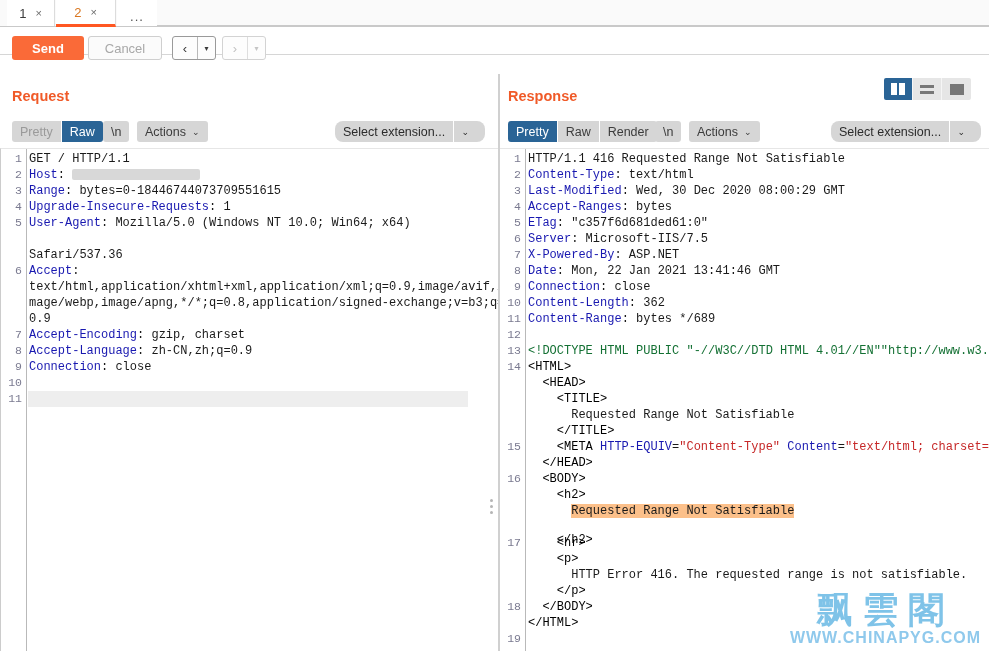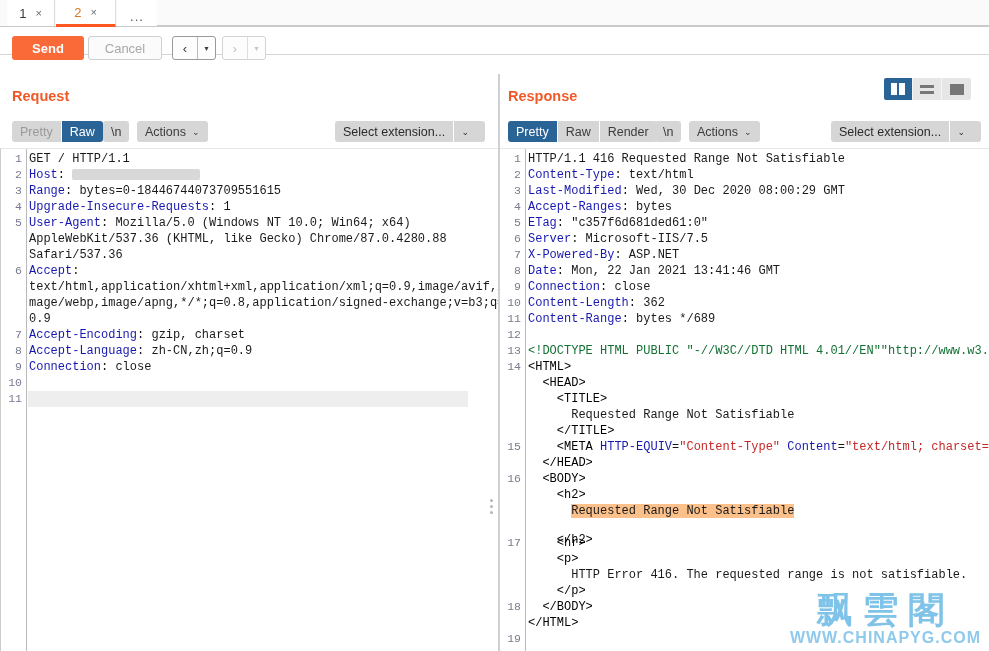--- a/index.html
+++ b/index.html
@@ -159,21 +159,21 @@
     display: flex; align-items: center; gap: 6px;
     padding: 0 8px;
     background: #d6d6d6; color: #3c3c3c;
     font-size: 12.5px; border-radius: 3px;
   }
   .chip-caret { font-size: 9px; color: #3c3c3c; }
 
   .ext-select {
     position: absolute; top: 5px; height: 21px;
     display: flex; align-items: center;
-    background: #d6d6d6; border-radius: 3px; overflow: hidden;
+    background: #d6d6d6; border-radius: 8px; overflow: hidden;
   }
   .ext-select .ext-label {
     padding: 0 8px; font-size: 12.5px; color: #2b2b2b;
     height: 21px; display: flex; align-items: center;
     border-right: 1px solid #ffffff;
   }
   .ext-select .ext-caret {
     width: 22px; height: 21px;
     display: flex; align-items: center; justify-content: center;
     font-size: 9px; color: #2b2b2b;
@@ -329,21 +329,20 @@
           <div class="ln" style="top: 210px;">9</div>
           <div class="ln" style="top: 226px;">10</div>
           <div class="ln" style="top: 242px;">11</div>
         </div>
       <div class="code-area" id="request-code">
           <div class="code-line" style="top: 2px; padding-left: 0px;"><span class="k-txt">GET / HTTP/1.1</span></div>
           <div class="code-line" style="top: 18px; padding-left: 0px;"><span class="k-hdr">Host</span><span class="k-txt">: </span><span class="redact" style="width: 128px; height: 11px;"></span></div>
           <div class="code-line" style="top: 34px; padding-left: 0px;"><span class="k-hdr">Range</span><span class="k-txt">: bytes=0-18446744073709551615</span></div>
           <div class="code-line" style="top: 50px; padding-left: 0px;"><span class="k-hdr">Upgrade-Insecure-Requests</span><span class="k-txt">: 1</span></div>
           <div class="code-line" style="top: 66px; padding-left: 0px;"><span class="k-hdr">User-Agent</span><span class="k-txt">: Mozilla/5.0 (Windows NT 10.0; Win64; x64)</span></div>
-          <div class="code-line" style="top: 82px; padding-left: 0px;"><span class="k-txt">AppleWebKit/537.36 (KHTML, like Gecko) Chrome/87.0.4280.88</span></div>
           <div class="code-line" style="top: 98px; padding-left: 0px;"><span class="k-txt">Safari/537.36</span></div>
           <div class="code-line" style="top: 114px; padding-left: 0px;"><span class="k-hdr">Accept</span><span class="k-txt">:</span></div>
           <div class="code-line" style="top: 130px; padding-left: 0px;"><span class="k-txt">text/html,application/xhtml+xml,application/xml;q=0.9,image/avif,i</span></div>
           <div class="code-line" style="top: 146px; padding-left: 0px;"><span class="k-txt">mage/webp,image/apng,*/*;q=0.8,application/signed-exchange;v=b3;q=</span></div>
           <div class="code-line" style="top: 162px; padding-left: 0px;"><span class="k-txt">0.9</span></div>
           <div class="code-line" style="top: 178px; padding-left: 0px;"><span class="k-hdr">Accept-Encoding</span><span class="k-txt">: gzip, charset</span></div>
           <div class="code-line" style="top: 194px; padding-left: 0px;"><span class="k-hdr">Accept-Language</span><span class="k-txt">: zh-CN,zh;q=0.9</span></div>
           <div class="code-line" style="top: 210px; padding-left: 0px;"><span class="k-hdr">Connection</span><span class="k-txt">: close</span></div>
           <div class="code-line" style="top: 226px; padding-left: 0px;"></div>
           <div class="hl-row" style="top: 242px; width: 440px;"></div>

